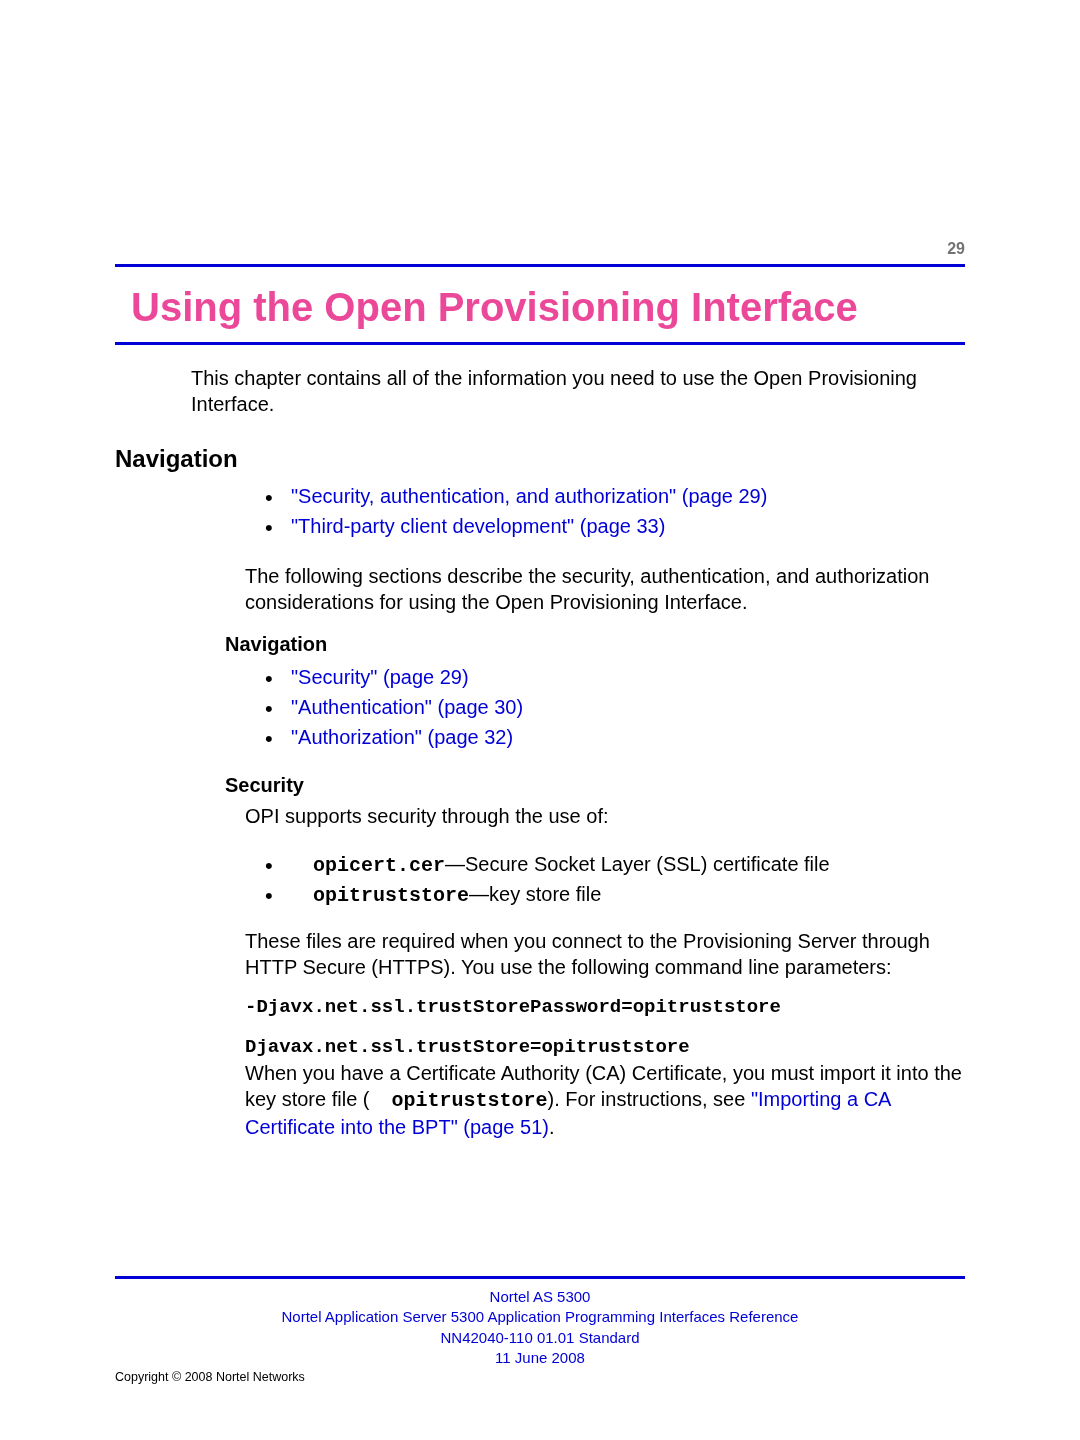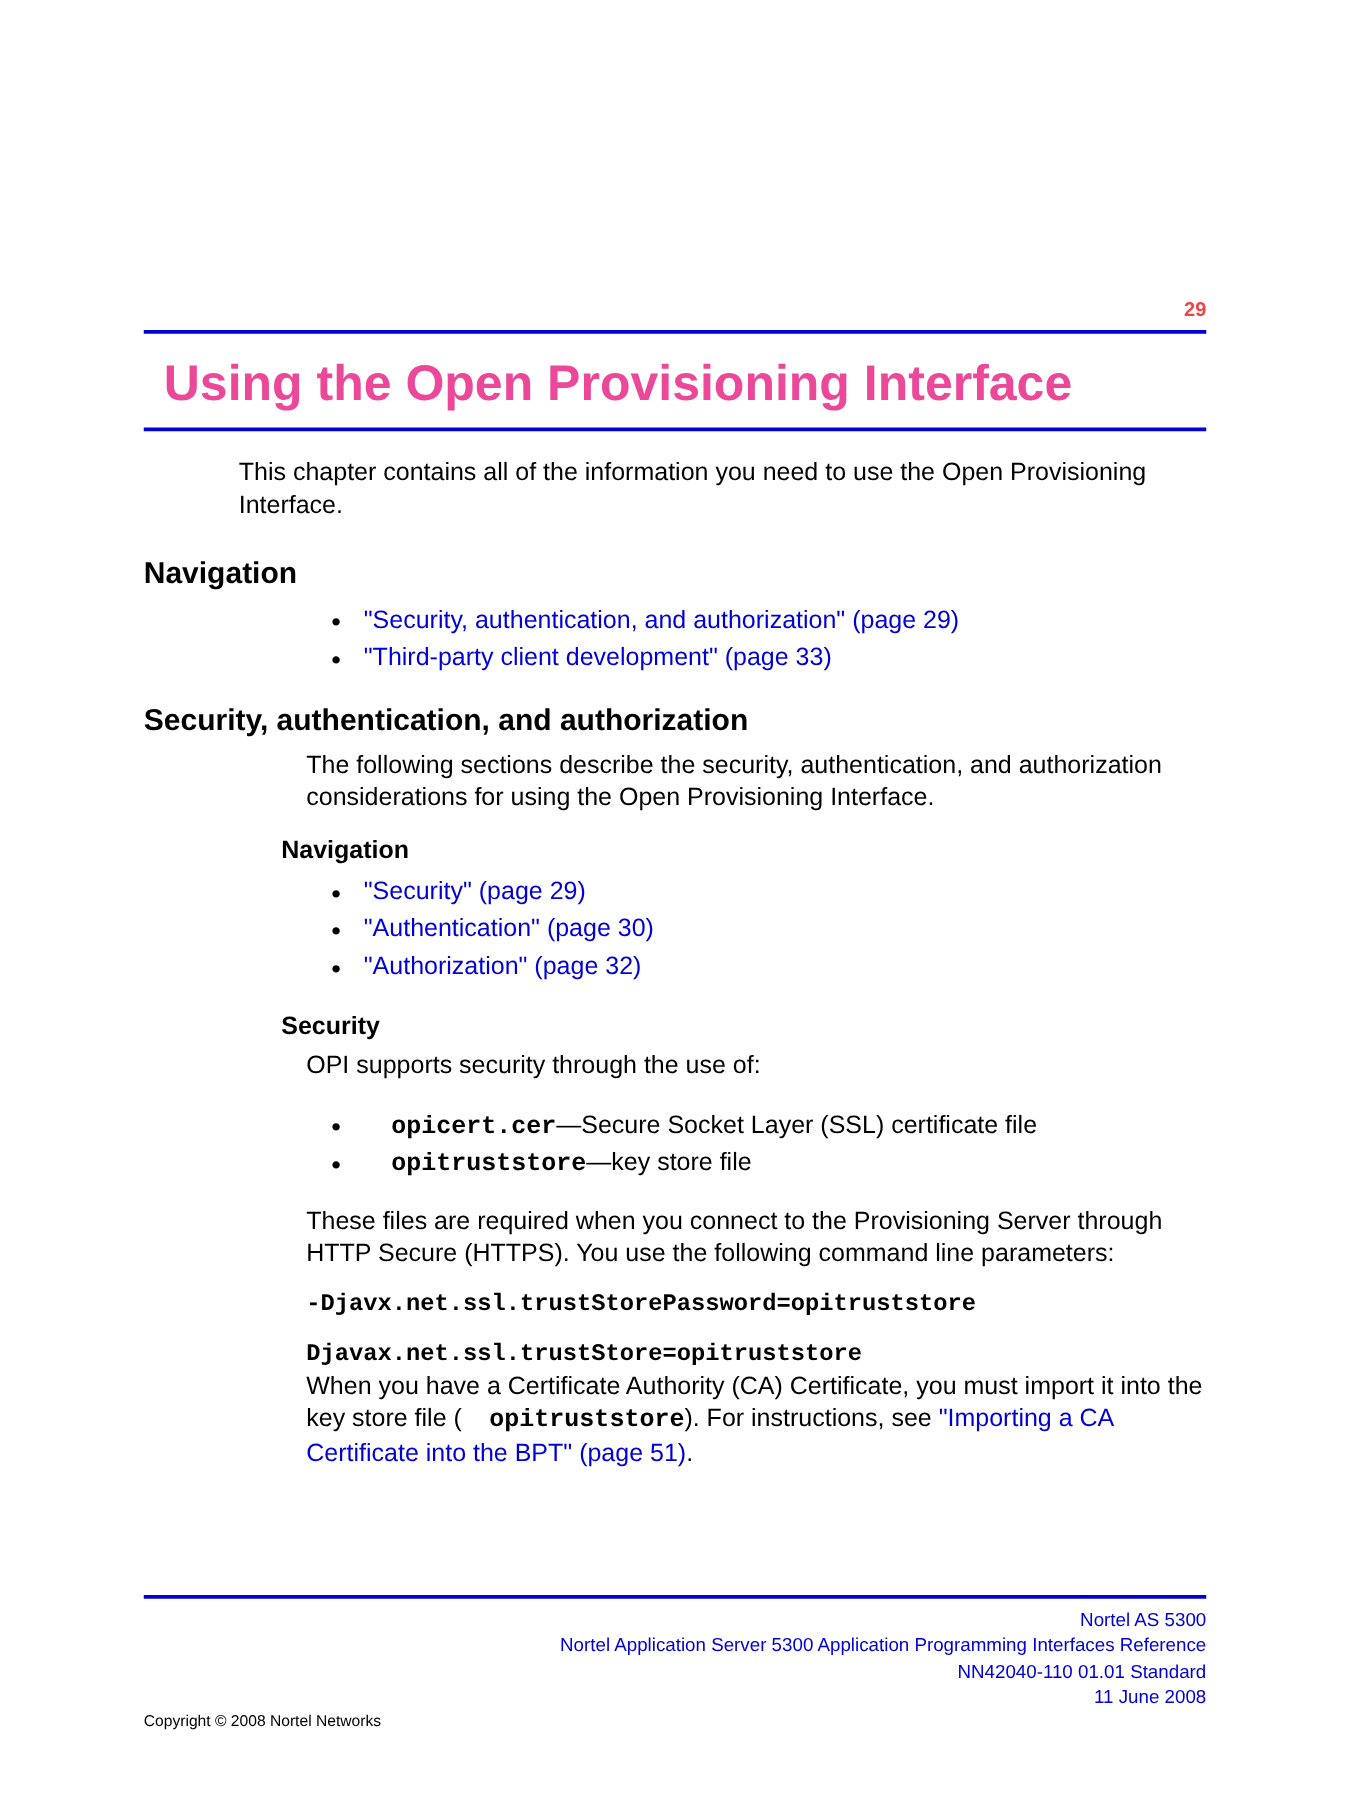--- a/index.html
+++ b/index.html
@@ -10,21 +10,21 @@
     color: #000000;
     width: 1080px;
     height: 1440px;
     position: relative;
   }
   .page {
     padding: 240px 115px 0 115px;
   }
   .page-number {
     text-align: right;
-    color: #ef4444;
+    color: #737373;
     font-weight: bold;
     font-size: 16px;
     margin-bottom: 6px;
   }
   .hr-top {
     border: none;
     border-top: 3px solid #0000d6;
     margin: 0 0 18px 0;
   }
   .chapter-title {
@@ -114,21 +114,21 @@
     left: 115px;
     right: 115px;
     bottom: 72px;
   }
   .hr-footer {
     border: none;
     border-top: 3px solid #0000d6;
     margin: 0 0 8px 0;
   }
   .footer-lines {
-    text-align: right;
+    text-align: center;
     color: #0000d6;
     font-size: 15px;
     line-height: 1.35;
   }
   .copyright {
     position: absolute;
     left: 115px;
     bottom: 56px;
     font-size: 12.5px;
     color: #000;
@@ -144,21 +144,20 @@
   <hr class="hr-title">
 
   <p class="intro">This chapter contains all of the information you need to use the Open Provisioning Interface.</p>
 
   <div class="h2">Navigation</div>
   <ul class="nav">
     <li><span class="link">"Security, authentication, and authorization" (page 29)</span></li>
     <li><span class="link">"Third-party client development" (page 33)</span></li>
   </ul>
 
-  <div class="h2">Security, authentication, and authorization</div>
   <p class="para">The following sections describe the security, authentication, and authorization considerations for using the Open Provisioning Interface.</p>
 
   <div class="h3">Navigation</div>
   <ul class="nav">
     <li><span class="link">"Security" (page 29)</span></li>
     <li><span class="link">"Authentication" (page 30)</span></li>
     <li><span class="link">"Authorization" (page 32)</span></li>
   </ul>
 
   <div class="h3">Security</div>

